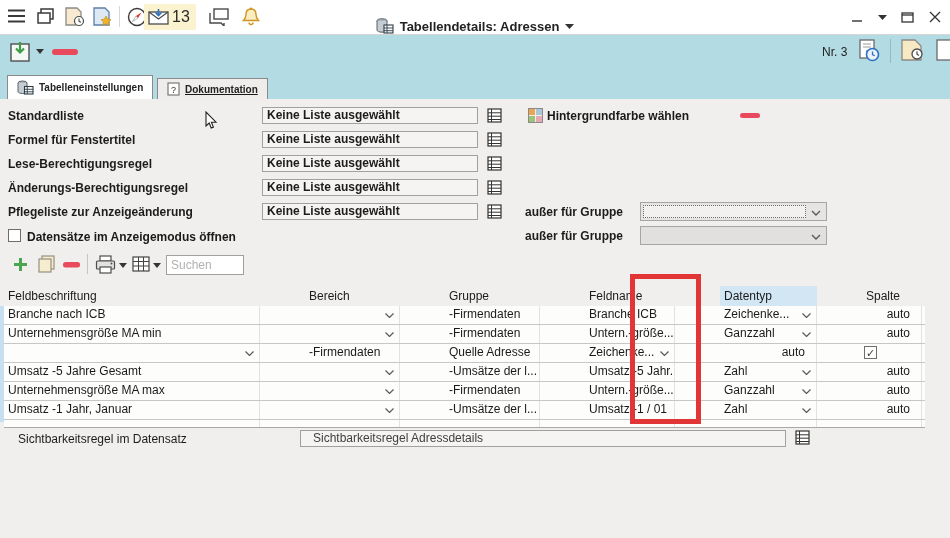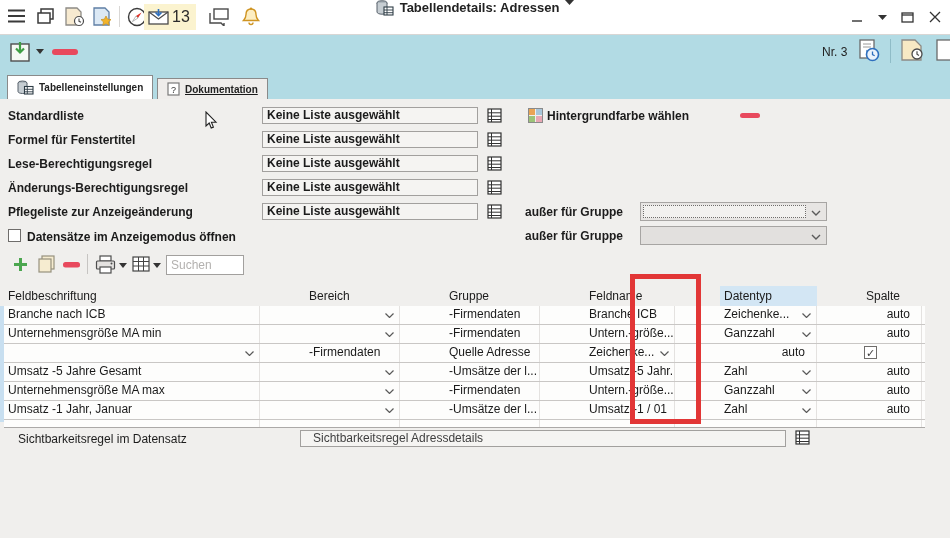--- a/index.html
+++ b/index.html
@@ -10,21 +10,21 @@
 
   
   .titlebar{position:absolute;top:0;left:0;width:950px;height:34px;background:#ffffff;
             border-bottom:1px solid #d8d6d4;}
   .tb-icon{position:absolute;top:7px;cursor:default;}
   .v-sep{position:absolute;top:6px;width:1px;height:21px;background:#d9d7d5;}
   .mail-badge{position:absolute;left:144px;top:4px;width:52px;height:26px;background:#fbf3cf;
               display:flex;align-items:center;gap:3px;padding-left:4px;box-sizing:border-box;}
   .mail-count{font-size:16px;color:#2b2b2b;}
   .win-title{position:absolute;left:0;top:0;width:950px;height:52px;display:flex;
-             justify-content:center;gap:6px;pointer-events:none;}
+             align-items:center;justify-content:center;gap:6px;pointer-events:none;}
   .win-title span{font-weight:700;font-size:13px;color:#222;pointer-events:auto;}
   .winctl{position:absolute;top:8px;width:18px;height:18px;display:flex;align-items:center;
           justify-content:center;color:#333;}
 
   
   .teal{position:absolute;top:35px;left:0;width:950px;height:64px;background:#b2dbe4;}
   .pill{background:#e8495d;border-radius:3px;position:absolute;}
   .nr-label{position:absolute;left:822px;top:10px;font-size:12px;color:#222;}
 
   

